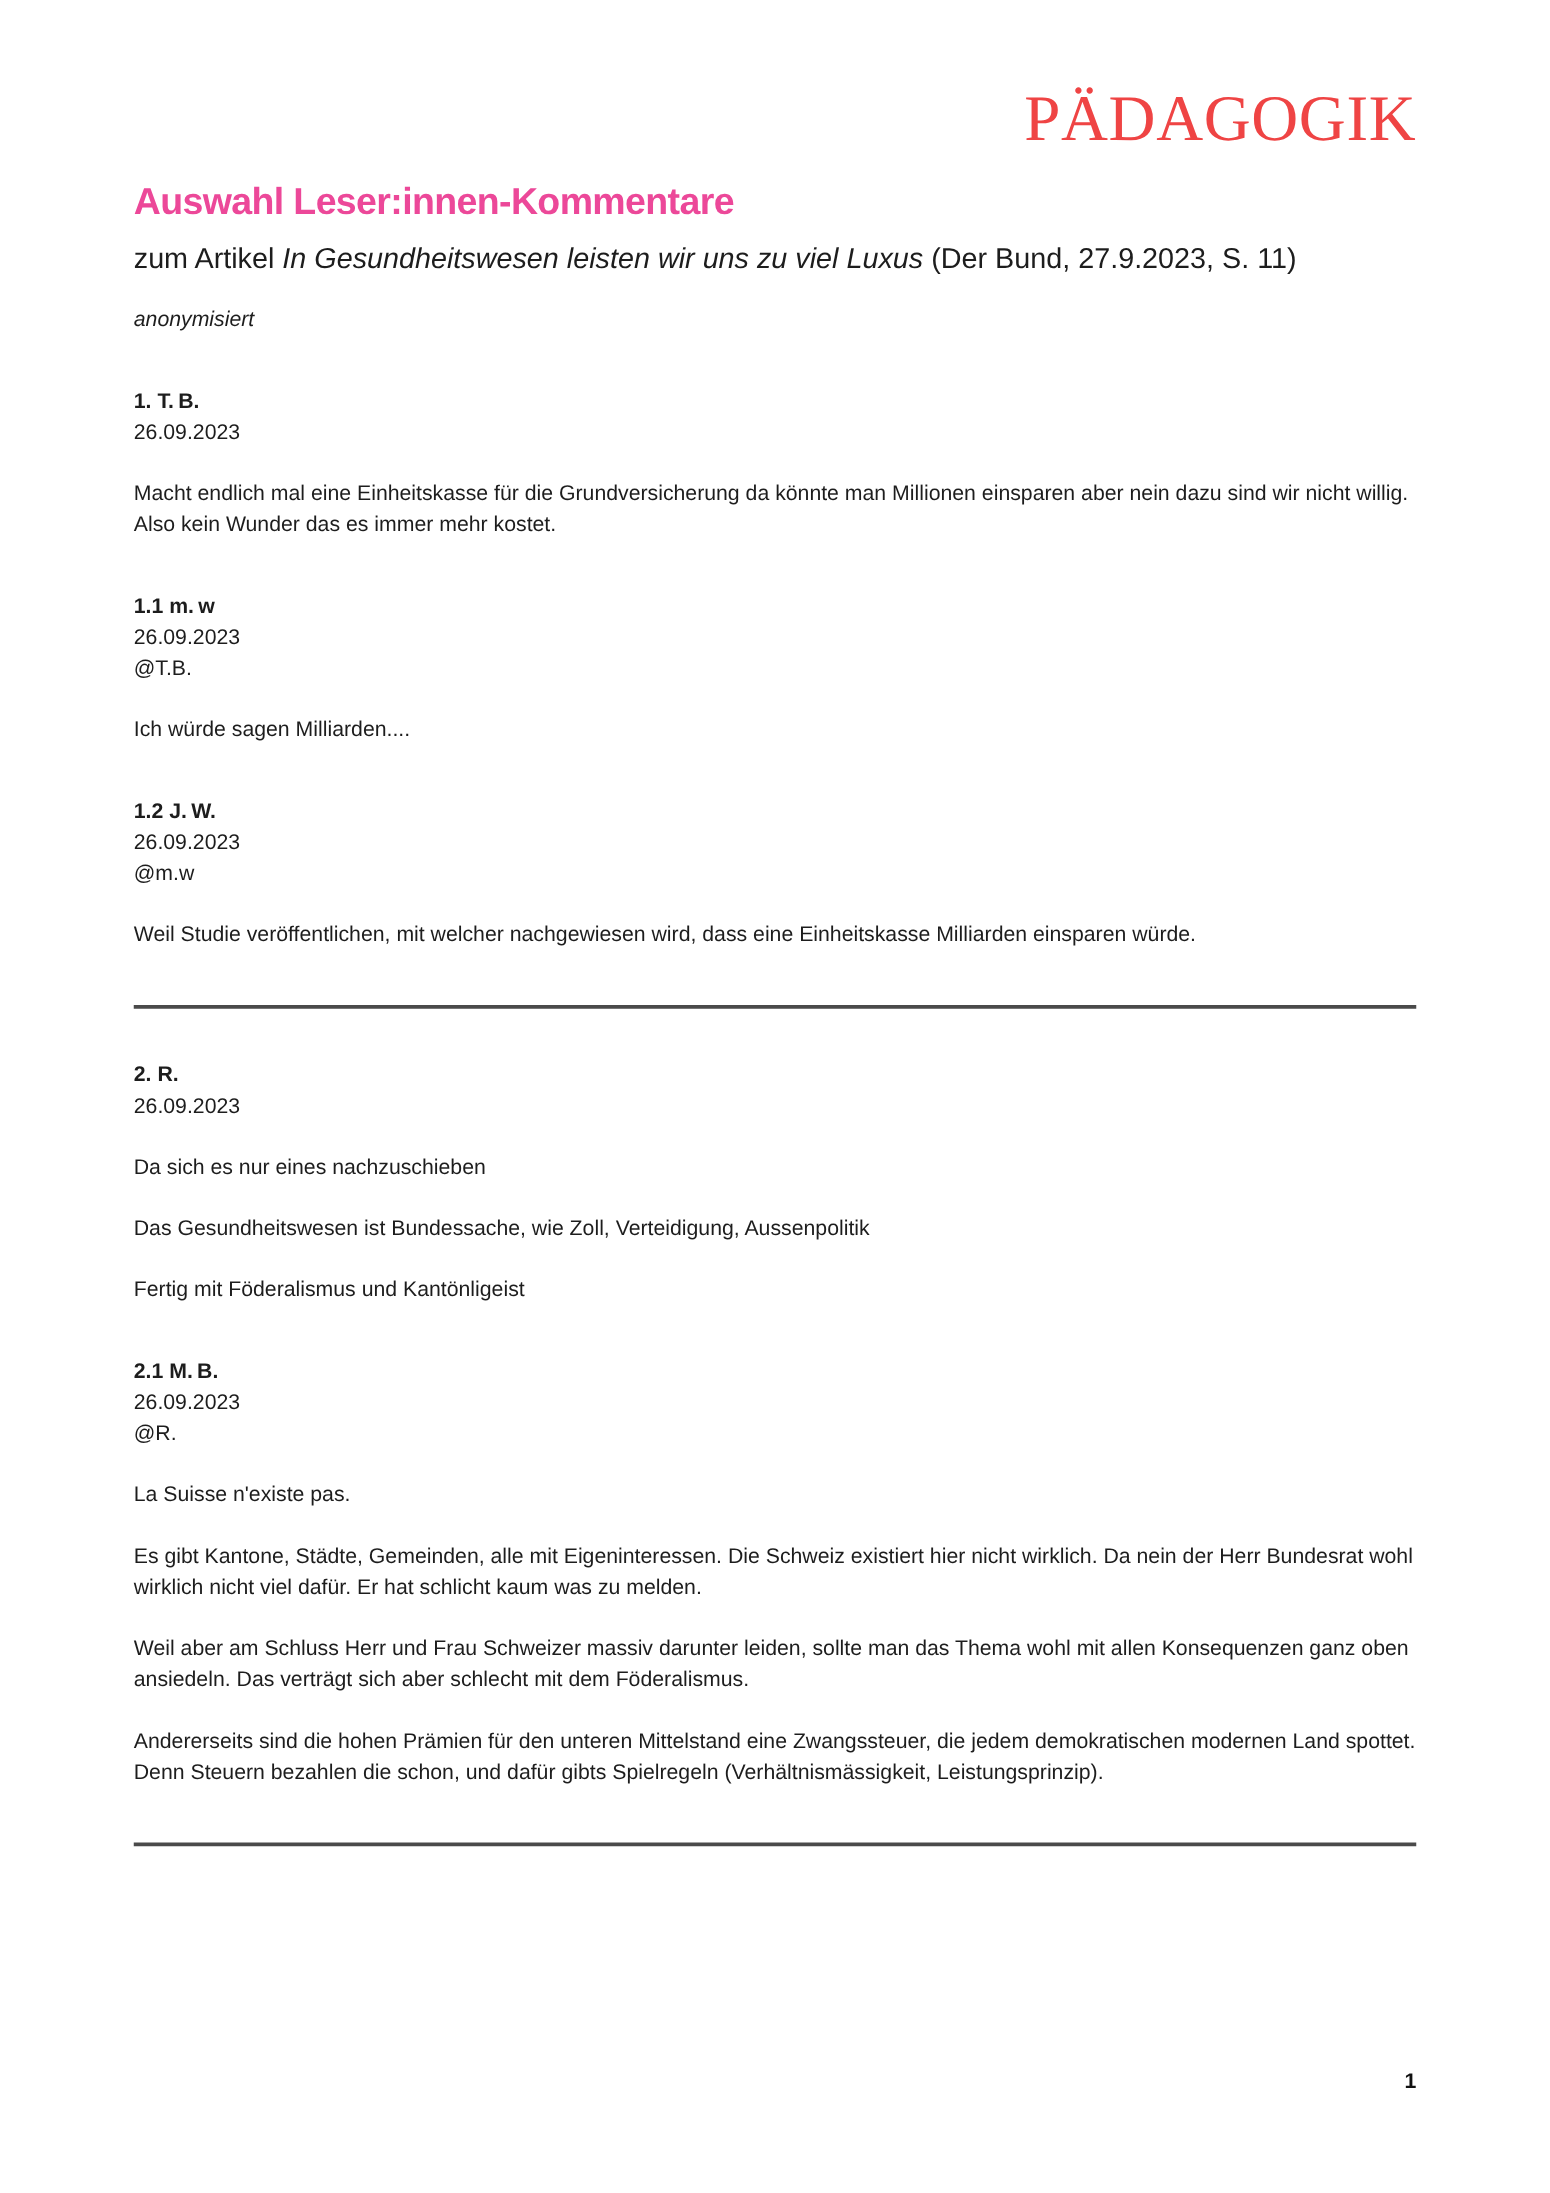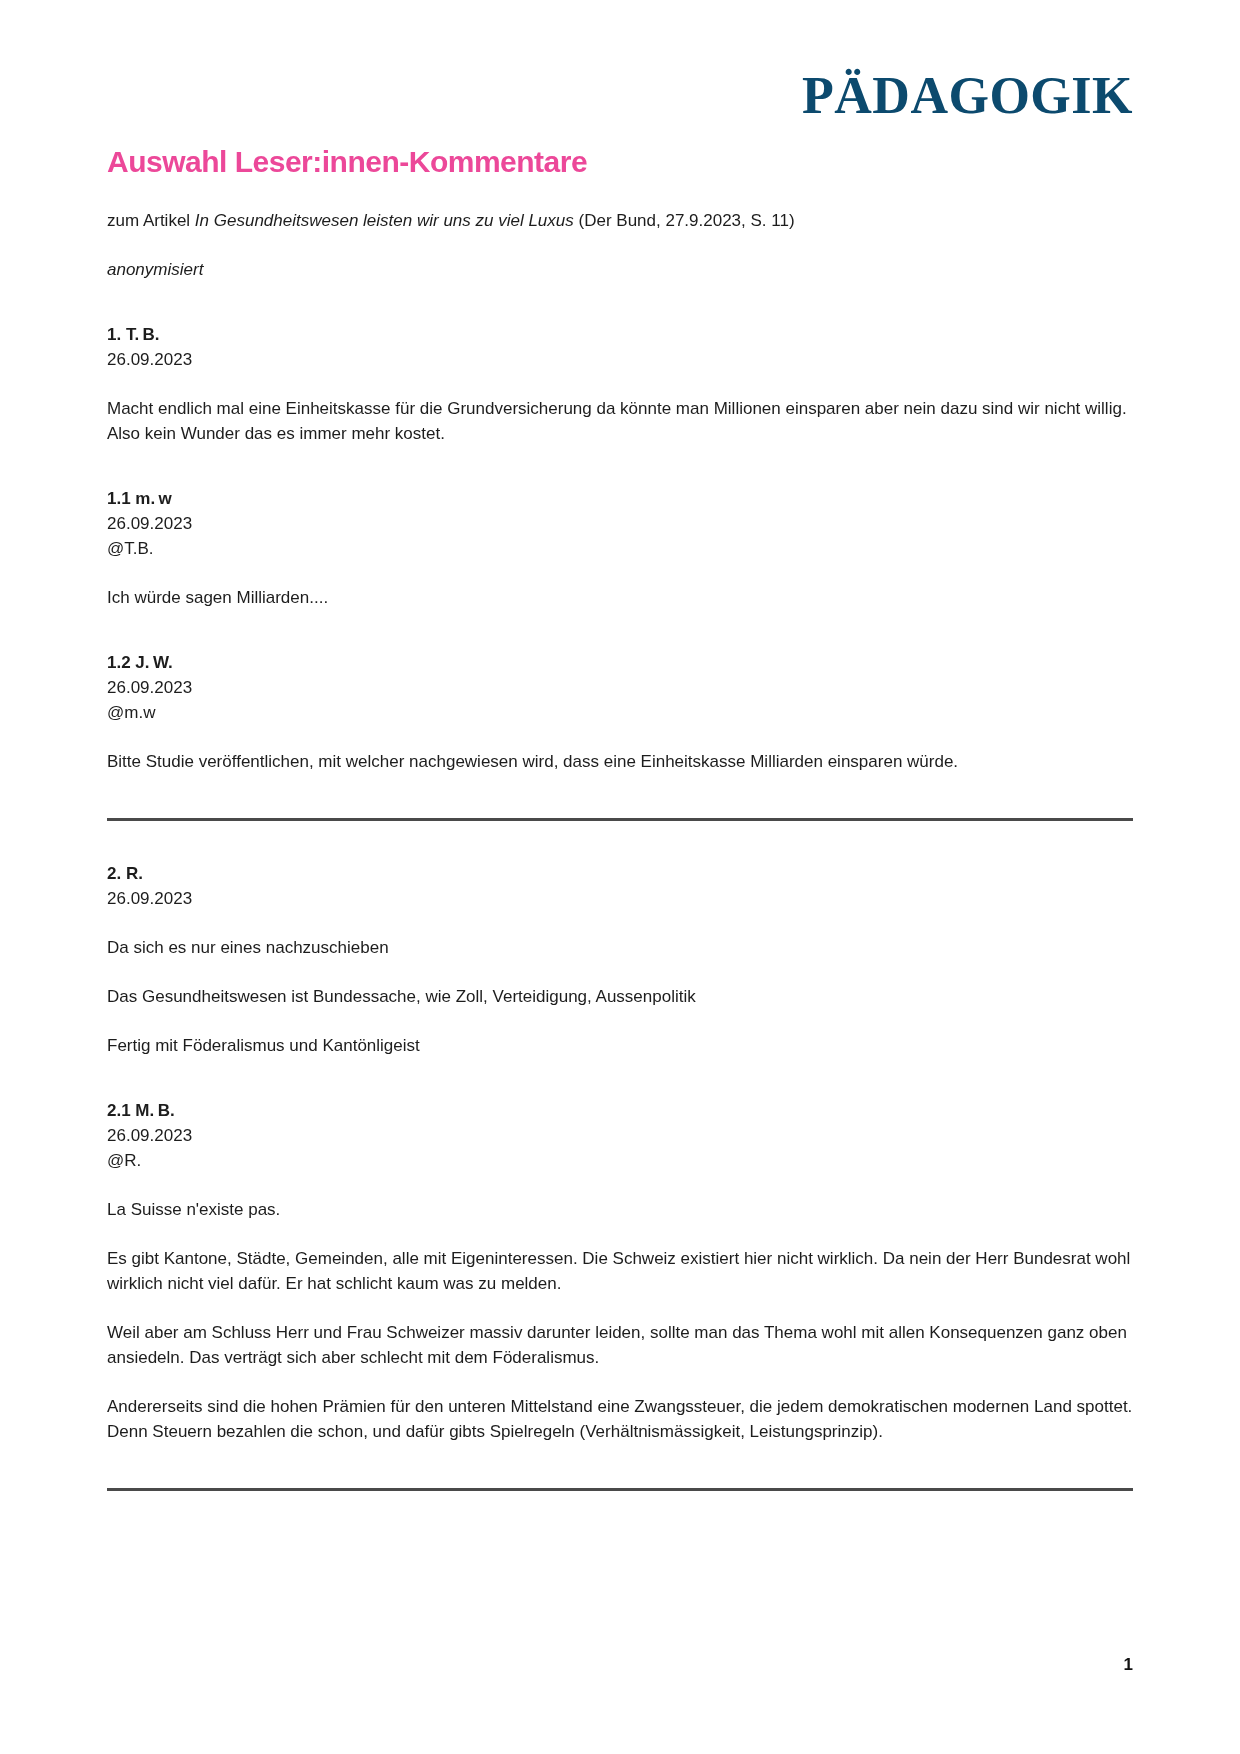--- a/index.html
+++ b/index.html
@@ -15,37 +15,37 @@
     font-family: "Liberation Sans", "DejaVu Sans", sans-serif;
     color: #1d1d1d;
     -webkit-font-smoothing: antialiased;
   }
   .page {
     padding: 70px 107px 0 107px;
   }
   .logo {
     text-align: right;
     font-family: "Liberation Serif", "DejaVu Serif", serif;
-    font-weight: 700;
+    font-weight: 400;
     font-size: 52px;
     line-height: 1.0;
     letter-spacing: 0.5px;
-    color: #0c4a6e;
+    color: #ef4444;
   }
   h1.page-title {
     margin: 22px 0 0 0;
     font-size: 30px;
     line-height: 1.2;
     letter-spacing: -0.5px;
     font-weight: 700;
     color: #ec4899;
   }
   .intro {
-    margin: 28px 0 0 0;
-    font-size: 17px;
+    margin: 14px 0 0 0;
+    font-size: 23px;
     line-height: 25px;
   }
   .intro em { font-style: italic; }
   .anon-note {
     margin: 24px 0 0 0;
     font-size: 17px;
     line-height: 25px;
     font-style: italic;
   }
   .comment { margin: 40px 0 0 0; }
@@ -112,21 +112,21 @@
         </div>
   </div>
 
   <div class="comment">
     <div class="comment-head">
       <div class="comment-label">1.2 J. W.</div>
       <div class="comment-date">26.09.2023</div>
       <div class="comment-reply">@m.w</div>
     </div>
     <div>
-          <p class="para">Bitte Studie veröffentlichen, mit welcher nachgewiesen wird, dass eine Einheitskasse Milliarden einsparen würde.</p>
+          <p class="para">Weil Studie veröffentlichen, mit welcher nachgewiesen wird, dass eine Einheitskasse Milliarden einsparen würde.</p>
         </div>
   </div>
 <hr class="divider">
   <div class="comment">
     <div class="comment-head">
       <div class="comment-label">2. R.</div>
       <div class="comment-date">26.09.2023</div>
 
     </div>
     <div>

